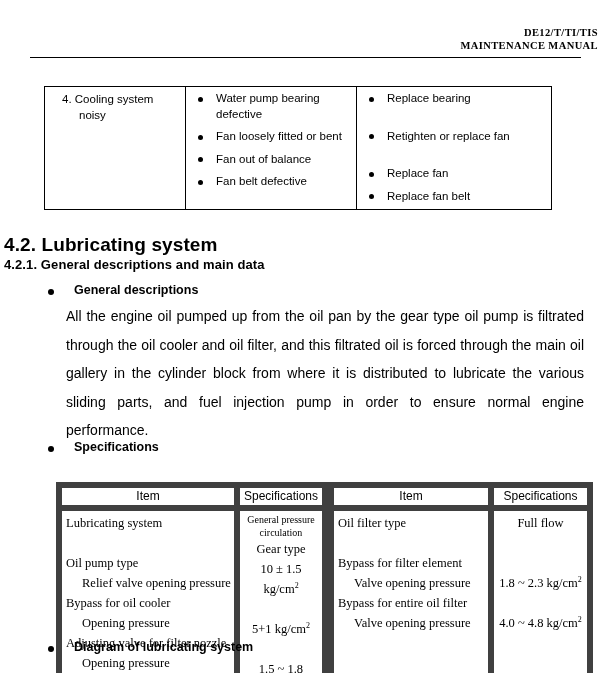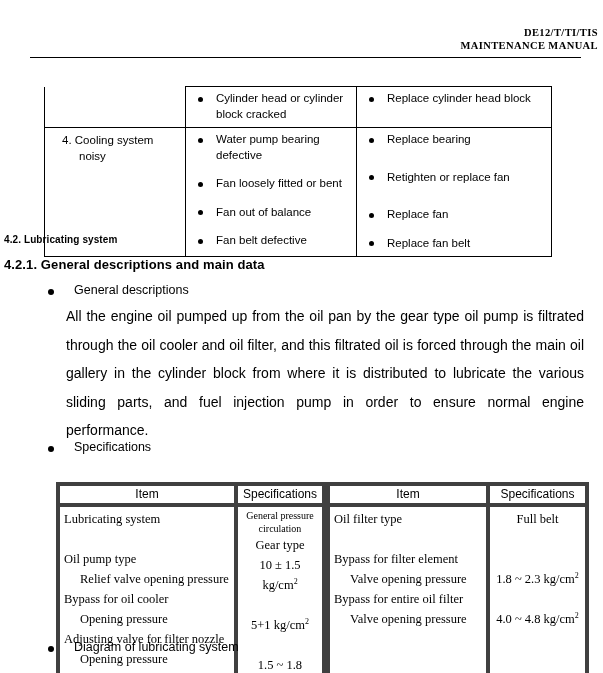--- a/index.html
+++ b/index.html
@@ -50,39 +50,39 @@
 
   .sym-label { padding:5px 4px 6px 6px;margin-left:11px; }
   .sym-label .l2 { padding-left:17px; }
 
   ul.bl { list-style:none; margin:0; padding:4px 3px 5px 0; }
   ul.bl li {
     position:relative;
     padding-left:30px;
     margin:0 0 0 0;
   }
-  ul.bl li + li { margin-top:13px; }
+  ul.bl li + li { margin-top:7px; }
   ul.bl li .dot {
     position:absolute; left:12px; top:5.5px;
     width:5px; height:5px; border-radius:50%; background:#000;
   }
   .just-all { text-align:justify; }
 
   
   .h2 {
     position:absolute; left:4px; top:234px;
-    font-size:10px; font-weight:bold; letter-spacing:0.1px;
+    font-size:19px; font-weight:bold; letter-spacing:0.1px;
   }
   .h3 {
     position:absolute; left:4px; top:257px;
     font-size:13px; font-weight:bold; letter-spacing:0.1px;
   }
   .bullet-head {
     position:absolute;
-    font-size:12.5px; font-weight:normal;
+    font-size:12.5px; font-weight:bold;
   }
   .bullet-head .dot {
     position:absolute; left:0; top:6px;
     width:6px; height:6px; border-radius:50%; background:#000;
   }
   .bullet-head .txt { padding-left:26px; }
 
   #bh-general { left:48px; top:283px; }
   #bh-specs   { left:48px; top:440px; }
   #bh-diagram { left:48px; top:640px; }
@@ -97,21 +97,21 @@
   
   .spec-wrap { position:absolute; left:56px; top:482px; width:525px; }
   .spec-wrap .pair { display:flex; }
 
   table.spec {
     border-collapse:collapse;
     table-layout:fixed;
     font-family:"Liberation Serif", serif;
   }
   table.spec th, table.spec td {
-    border:4px solid #404040;
+    border:6px solid #404040;
     padding:0;
     font-weight:normal;
     font-size:12.5px;
     vertical-align:top;
   }
   table.spec th {
     text-align:center;
     font-size:12px;
     font-family:"Liberation Sans", sans-serif;
     padding:1px 0 2px 0;
@@ -139,43 +139,20 @@
 <body>
 
 <div class="header">
   <div class="header-line">DE12/T/TI/TIS</div>
   <div class="header-line">MAINTENANCE MANUAL</div>
 </div>
 <div class="header-rule"></div>
 
 <table class="table-top">
   <tbody>
-    <tr class="r1">
-      <td class="c1">
-        <div class="sym-label">
-          <span></span>
-        </div>
-      </td>
-      <td class="c2">
-        <ul class="bl">
-          <li>
-            <span class="dot"></span>
-            <span class="just-all">Cylinder head or cylinder block cracked</span>
-          </li>
-        </ul>
-      </td>
-      <td class="c3">
-        <ul class="bl">
-          <li>
-            <span class="dot"></span>
-            <span>Replace cylinder head block</span>
-          </li>
-        </ul>
-      </td>
-    </tr>
     <tr class="r2">
       <td class="c1">
         <div class="sym-label">
           <div>4. Cooling system</div>
           <div class="l2">noisy</div>
         </div>
       </td>
       <td class="c2">
         <ul class="bl">
           <li>
@@ -291,21 +268,21 @@
             <span>Oil filter type</span>
             <span class="sp-blank"></span>
             <span>Bypass for filter element</span>
             <span class="ind">Valve opening pressure</span>
             <span>Bypass for entire oil filter</span>
             <span class="ind">Valve opening pressure</span>
             <span class="sp-blank"></span>
             <span class="sp-blank"></span>
           </td>
           <td class="bodyc">
-            <span style="display:block">Full belt</span>
+            <span style="display:block">Full flow</span>
             <span class="sp-blank"></span>
             <span class="sp-blank"></span>
             <span style="display:block"><span>1.8 ~ 2.3 kg/cm</span><sup>2</sup></span>
             <span class="sp-blank"></span>
             <span style="display:block"><span>4.0  ~  4.8 kg/cm</span><sup>2</sup></span>
           </td>
         </tr>
       </tbody>
     </table>
 

